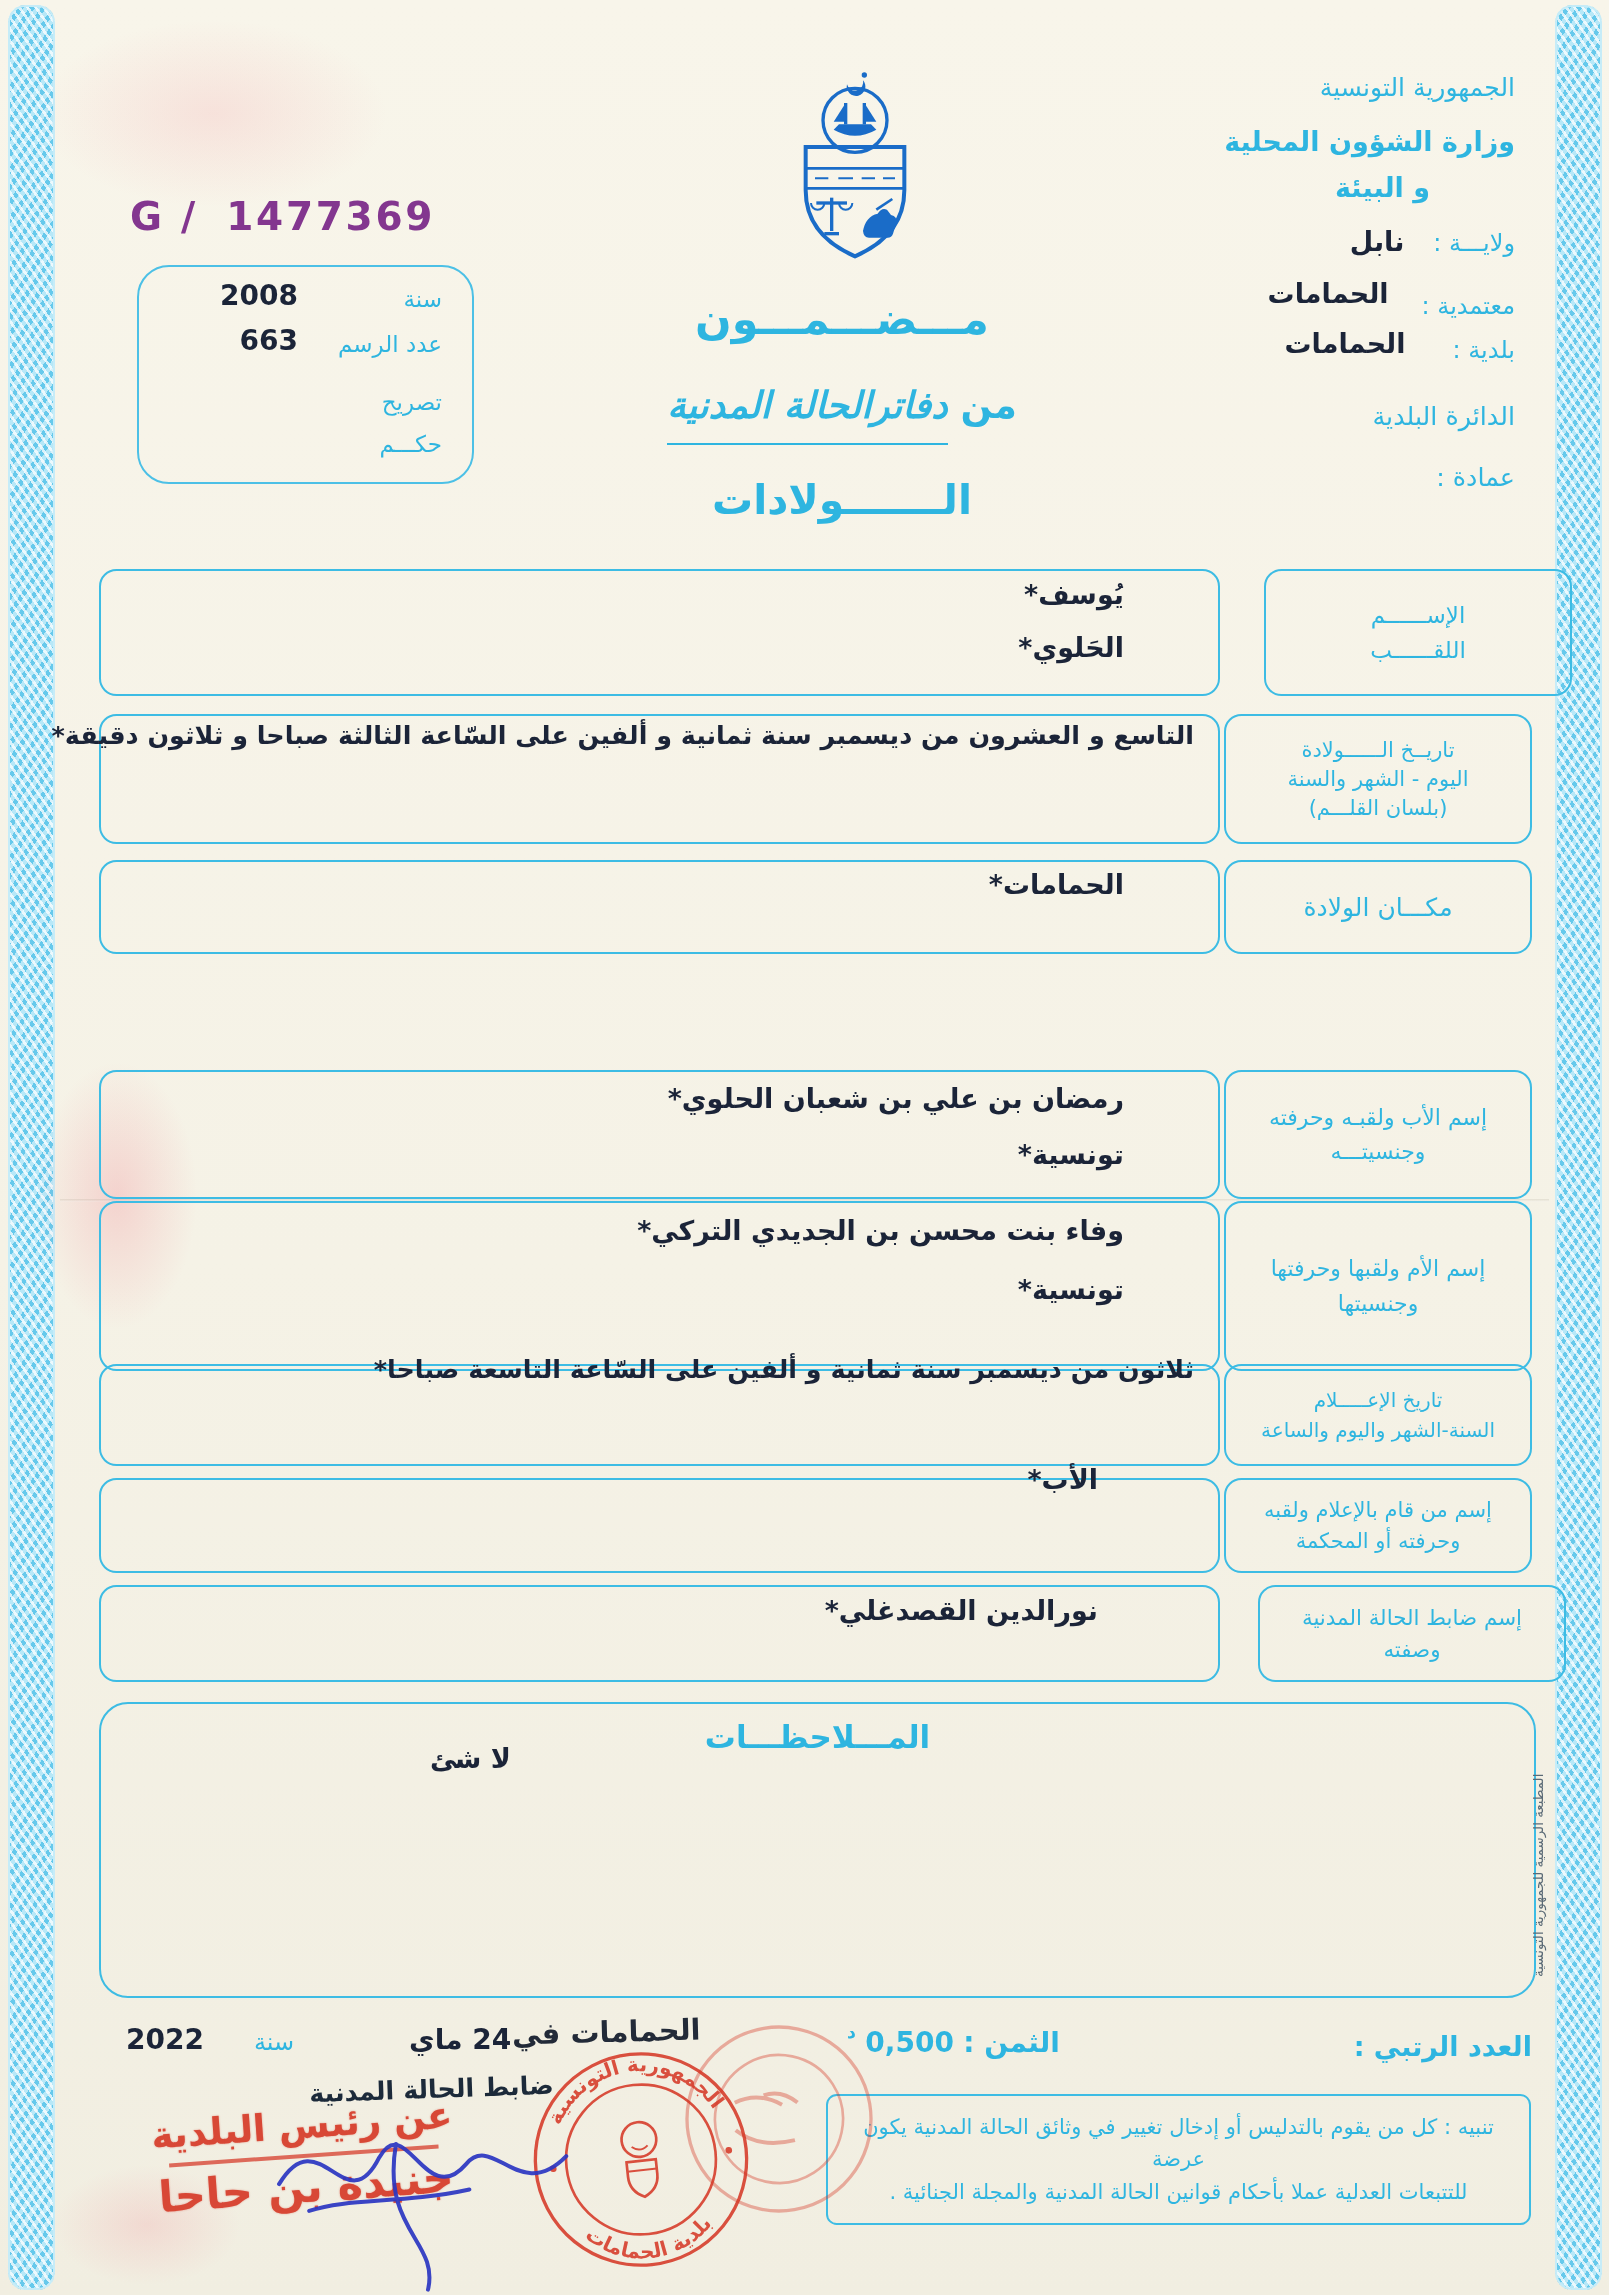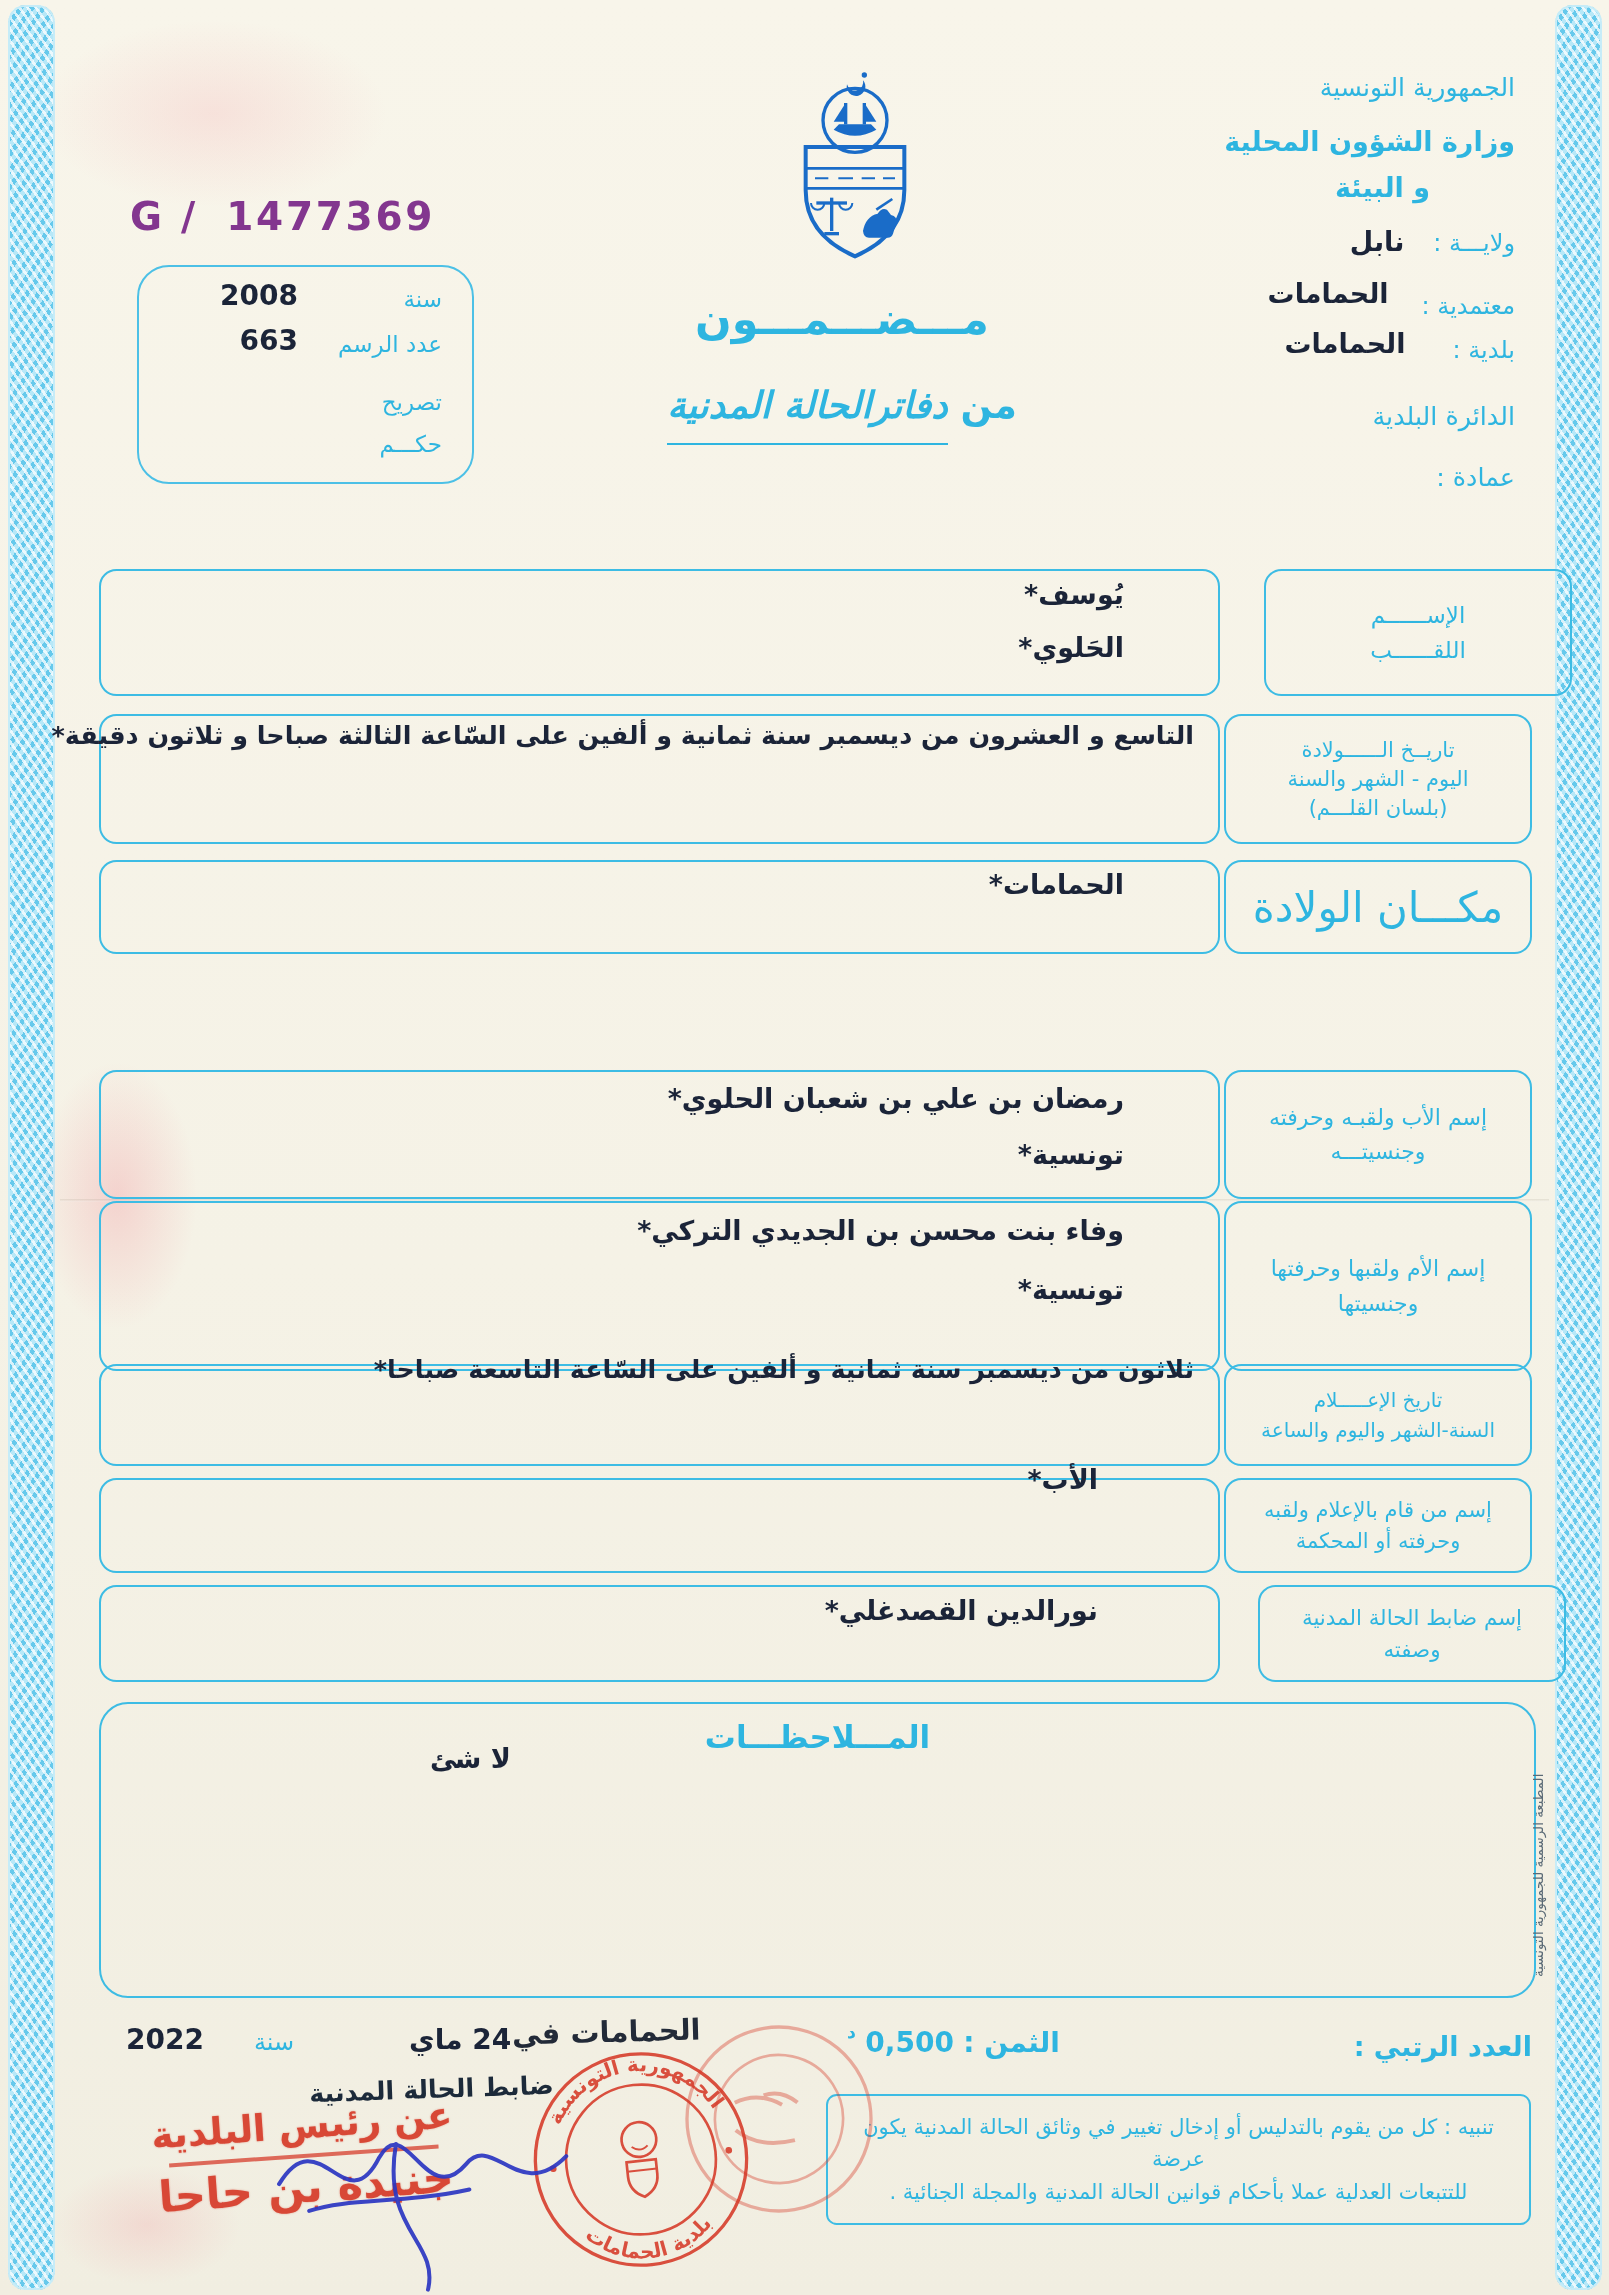--- a/index.html
+++ b/index.html
@@ -111,20 +111,21 @@
         <path d="M132,246 q4,-22 22,-26 q6,-10 14,-6 l6,8 q10,2 8,12 l-5,16 q-2,6 -8,6 h-28 q-8,0 -9,-10 Z" fill="#1a6cc8" stroke="none"></path>
         <line x1="152" y1="214" x2="176" y2="198" stroke-width="4"></line>
       </g>
     </svg>
   </div>
 
   <div class="abs rtl cyan" style="left:588px;top:294px;width:508px;text-align:center;font-size:43px;font-weight:700;">مـــضـــمـــون</div>
   <div class="abs rtl cyan" style="left:588px;top:384px;width:508px;text-align:center;font-size:37px;font-weight:700;">
     <span>من </span><span style="border-bottom:2.7px solid #2eb5e0;padding-bottom:16px;font-style:italic;">دفاترالحالة المدنية</span>
   </div>
+  <div class="abs rtl cyan" style="left:588px;top:476px;width:508px;text-align:center;font-size:41px;font-weight:700;">الـــــــولادات</div>
 
   <div class="row" style="top:569px;height:127px;padding-left:40px;">
     <div class="vbox">
       <div class="val" style="top:8px;right:94px;">يُوسف*</div>
       <div class="val" style="top:61px;right:94px;">الحَلوي*</div>
     </div>
     <div class="lbox" style="font-size:23px;">
       <div class="lab">الإســــــم</div>
       <div class="lab">اللقــــــب</div>
     </div>
@@ -138,21 +139,21 @@
       <div class="lab">تاريــخ الــــــولادة</div>
       <div class="lab">اليوم - الشهر والسنة</div>
       <div class="lab">(بلسان القلـــم)</div>
     </div>
   </div>
 
   <div class="row" style="top:860px;height:94px;">
     <div class="vbox">
       <div class="val" style="top:6.7px;right:94px;">الحمامات*</div>
     </div>
-    <div class="lbox" style="font-size:42px;">
+    <div class="lbox" style="font-size:25px;">
       <div class="lab">مكـــان الولادة</div>
     </div>
   </div>
 
 
   <div class="row" style="top:1070px;height:129px;">
     <div class="vbox">
       <div class="val" style="top:10.7px;right:94px;margin-left:20px;">رمضان بن علي بن شعبان الحلوي*</div>
       <div class="val" style="top:67px;right:94px;">تونسية*</div>
     </div>

